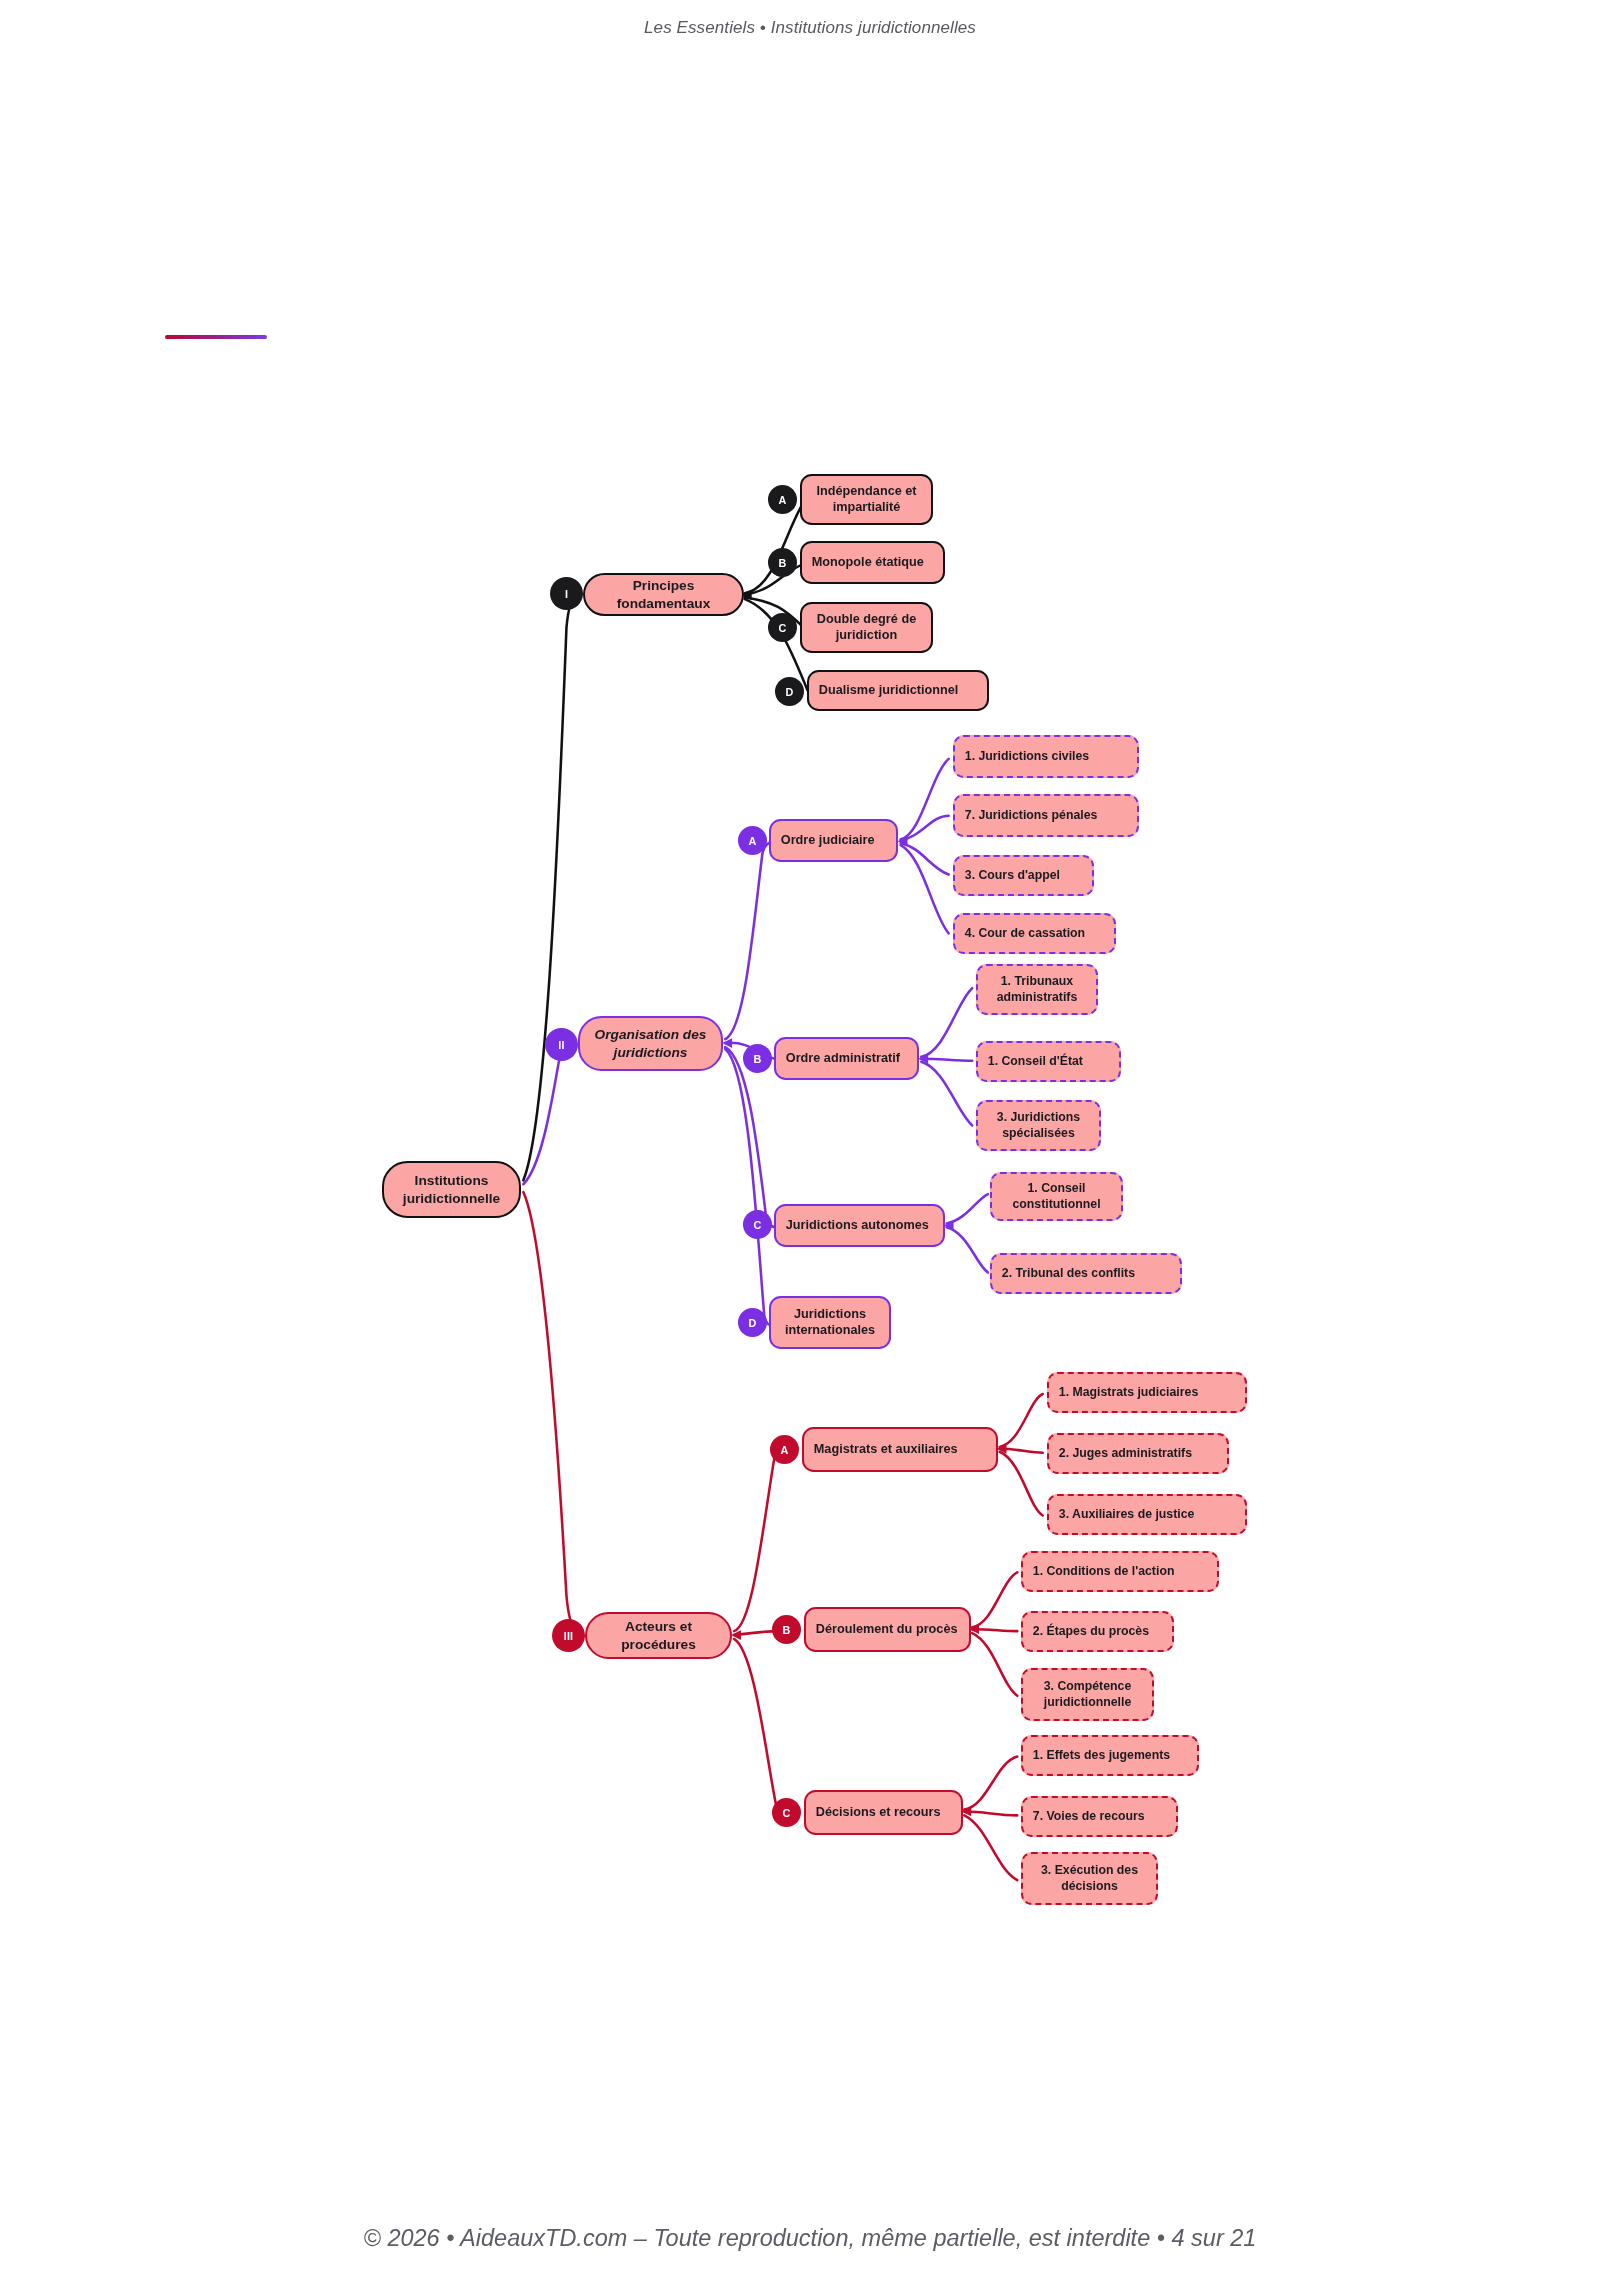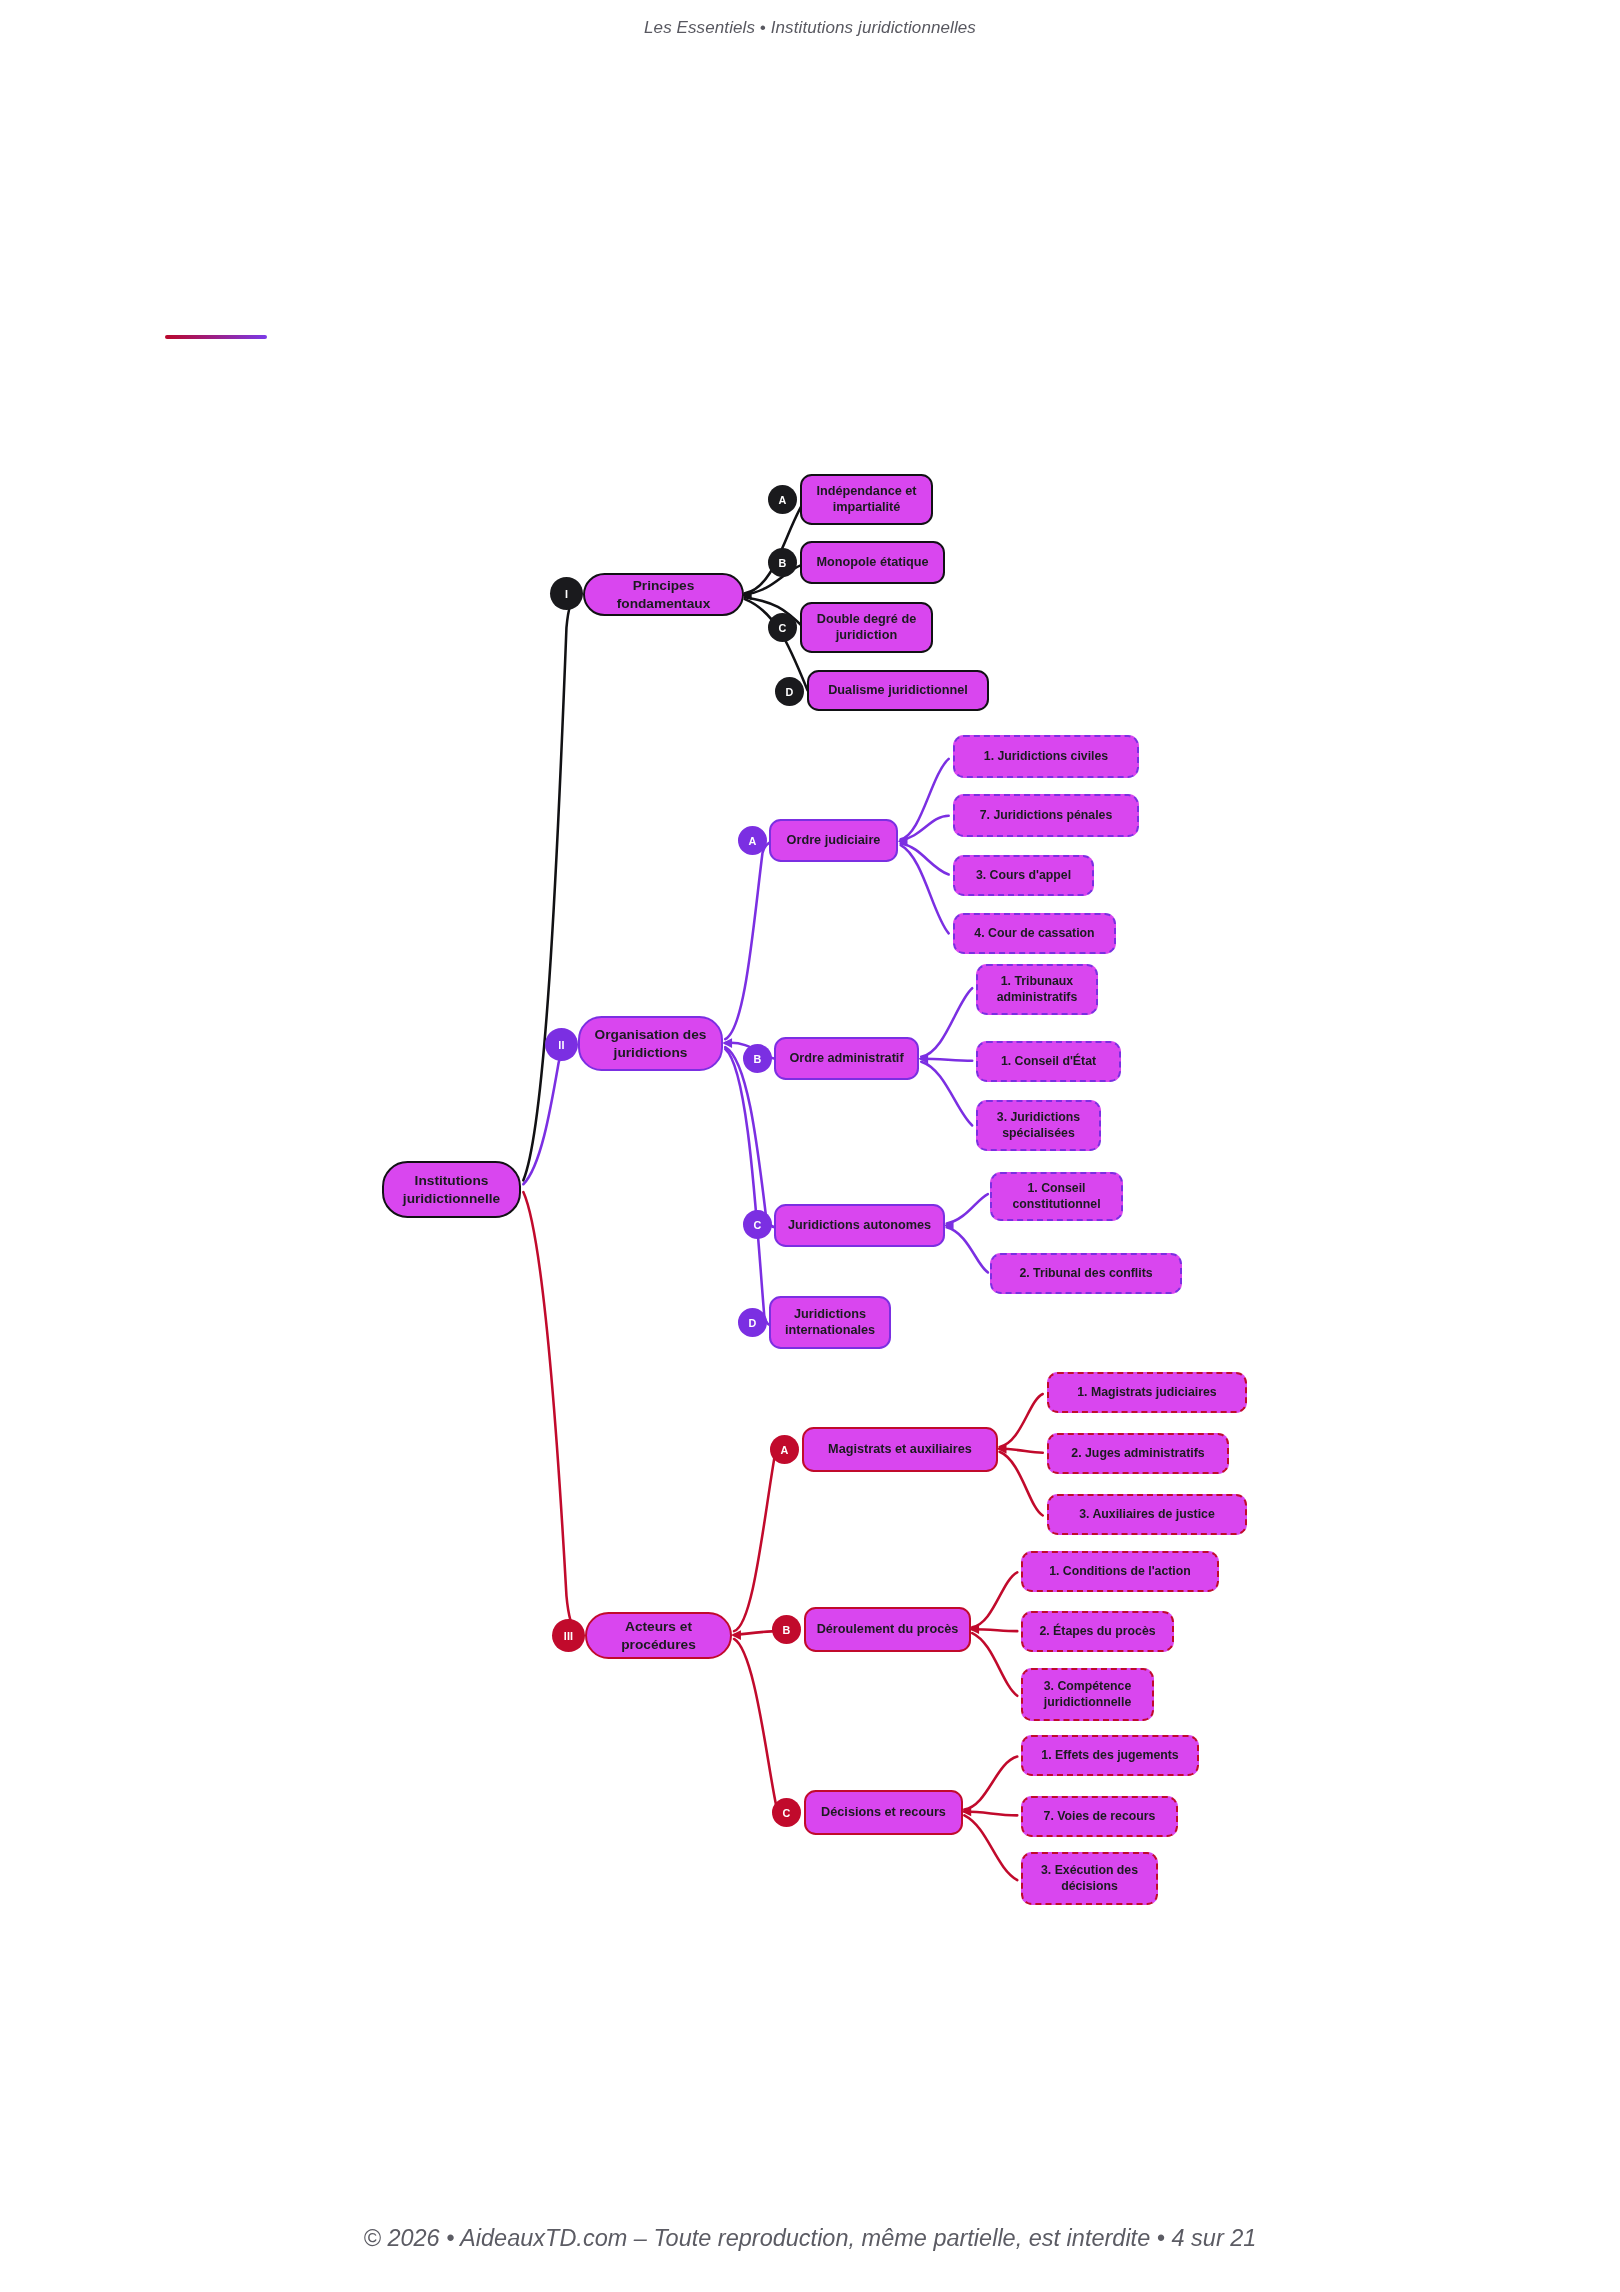--- a/index.html
+++ b/index.html
@@ -79,44 +79,44 @@
     height: 2293px;
     pointer-events: none;
   }
 
   
   .node {
     position: absolute;
     box-sizing: border-box;
     display: flex;
     align-items: center;
-    justify-content: center;
+    justify-content: flex-start;
     text-align: center;
-    background: #d946ef;
+    background: #fca5a5;
     line-height: 1.25;
     padding: 3.9px 9.8px;
   }
 
   
   .n-root {
     border: 2.5px solid #111114;
     border-radius: 25.5px;
     font-size: 13.7px;
     font-weight: 700;
     color: #1b1b1f;
   }
 
   
   .n-b1 {
     border-radius: 23.5px;
     font-size: 13.7px;
     font-weight: 700;
   }
   .n-b1.black  { border: 2.5px solid #111114; }
-  .n-b1.purple { border: 2.5px solid #7b2fe2; }
+  .n-b1.purple { border: 2.5px solid #7b2fe2; font-style: italic; }
   .n-b1.red    { border: 2.5px solid #c10a2c; }
 
   
   .n-b2 {
     border-radius: 11.8px;
     font-size: 12.7px;
     font-weight: 700;
   }
   .n-b2.black  { border: 2.4px solid #111114; }
   .n-b2.purple { border: 2.4px solid #7b2fe2; }

